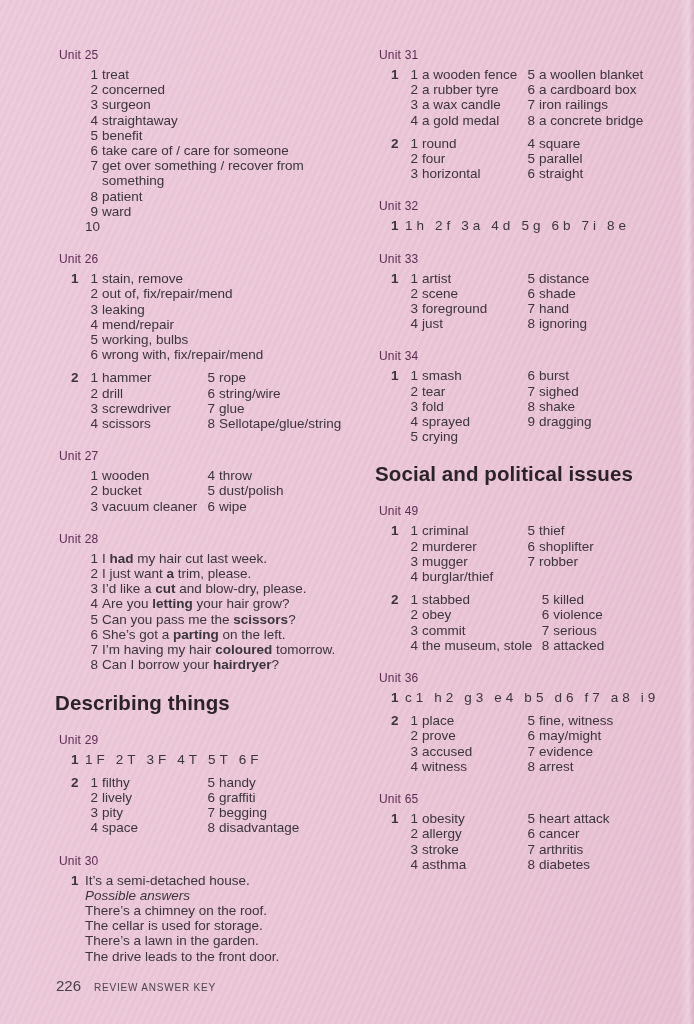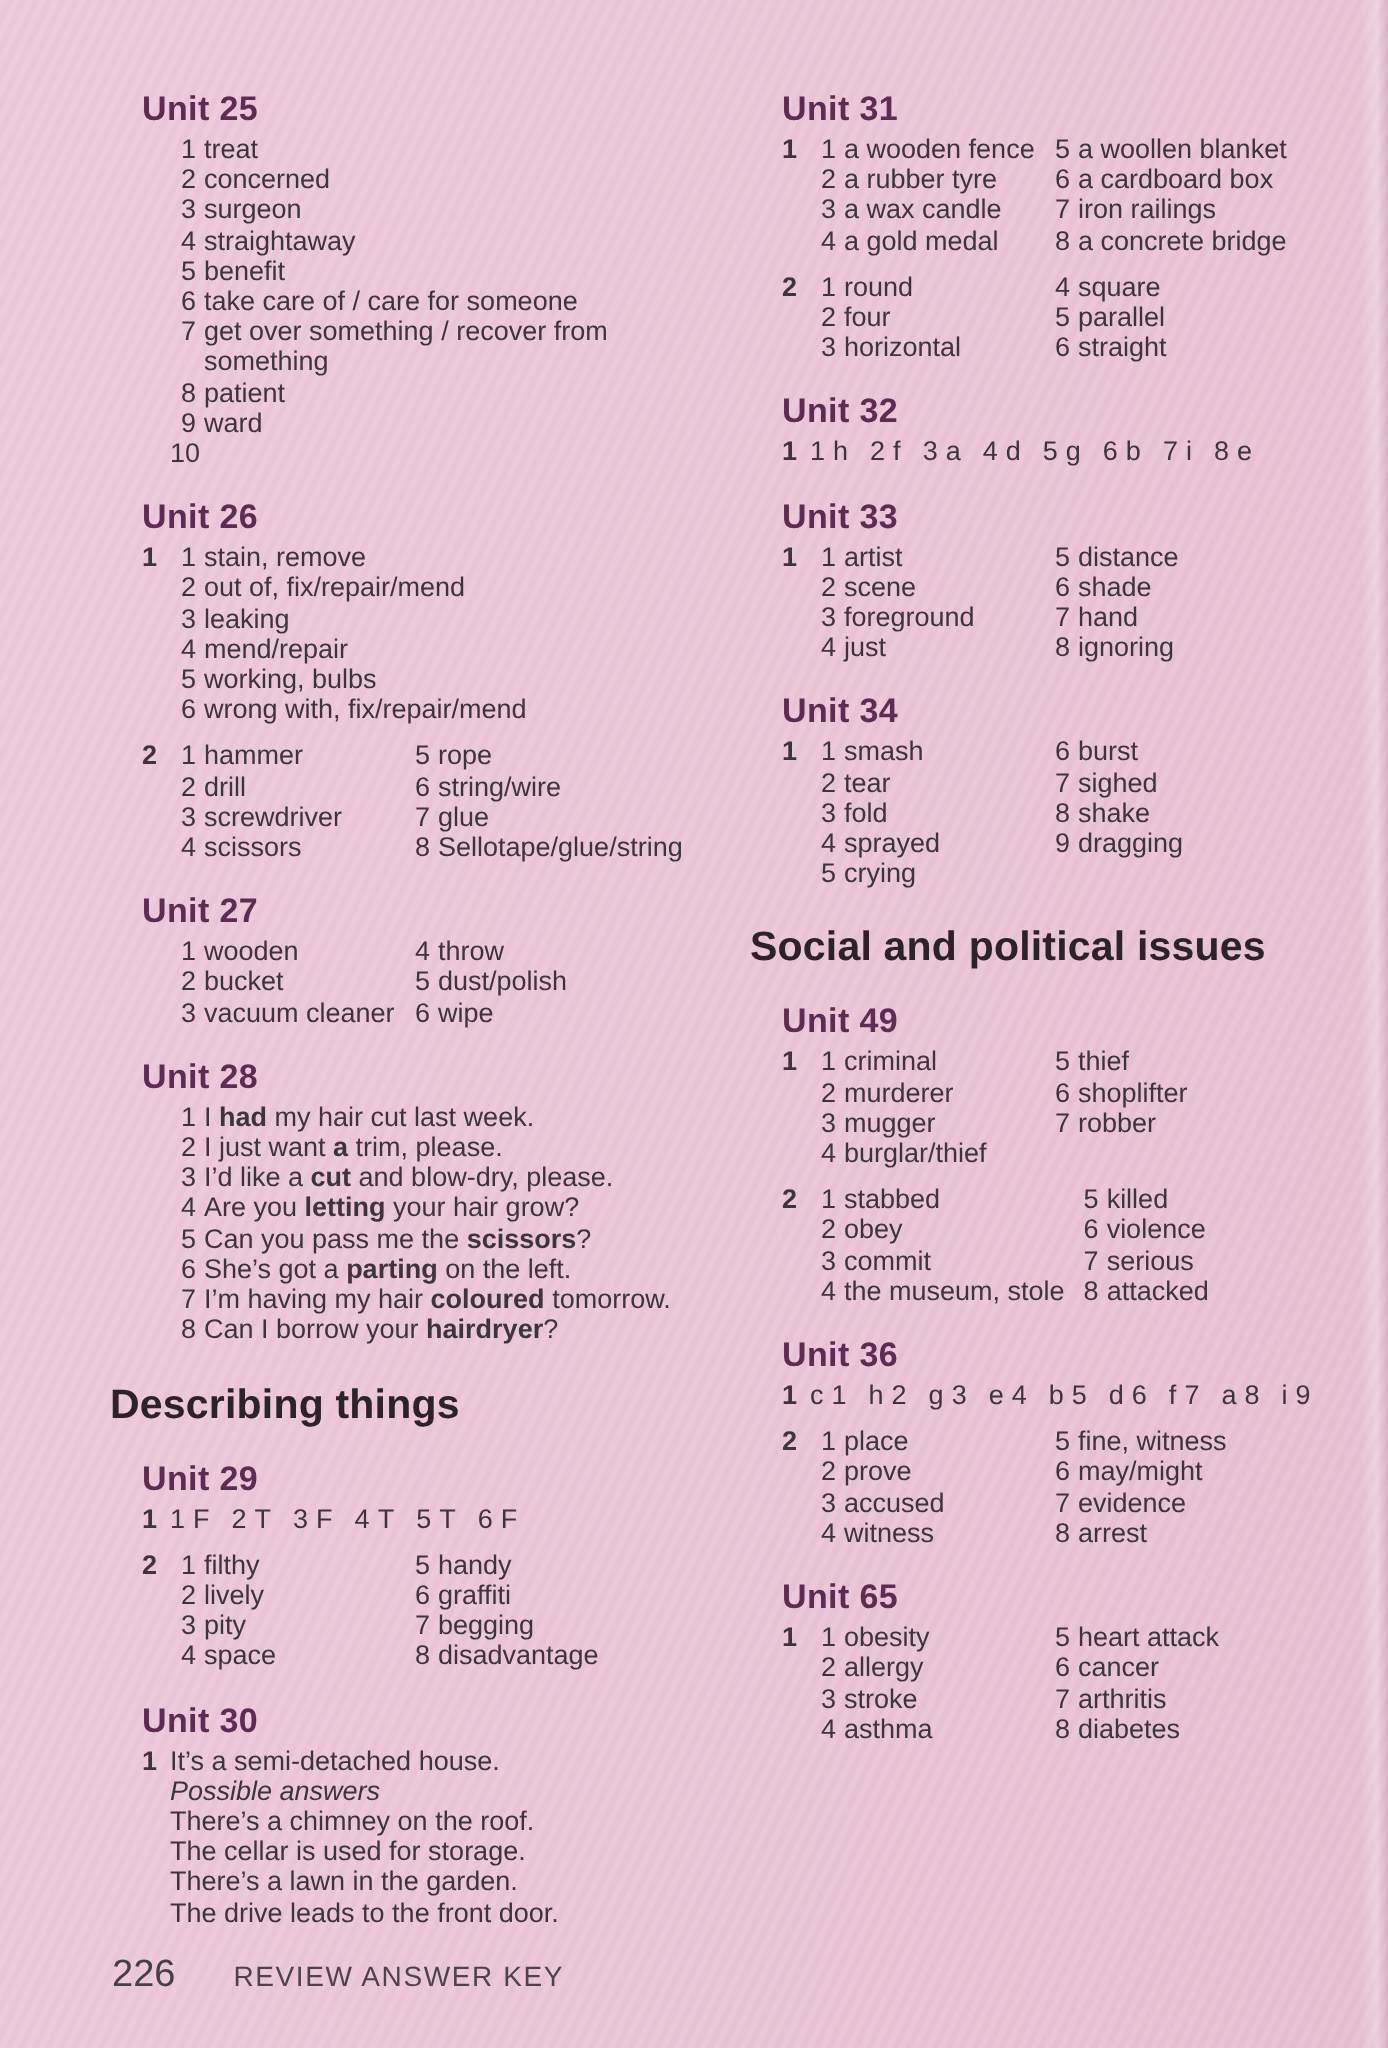--- a/index.html
+++ b/index.html
@@ -14,21 +14,21 @@
     background:repeating-linear-gradient(115deg,rgba(255,255,255,.045) 0 3px,rgba(90,40,80,.02) 3px 6px);
   }
   .page::after{
     content:"";position:absolute;top:0;right:0;width:14px;height:100%;pointer-events:none;
     background:linear-gradient(90deg,rgba(255,255,255,0),rgba(255,255,255,.25) 60%,rgba(120,70,100,.12));
   }
   .col{position:absolute;top:46px;}
   .col-left{left:55px;width:296px;}
   .col-right{left:375px;width:300px;}
   .unit-title{
-    font-size:17px;line-height:18px;font-weight:700;margin:16px 16px 3px;
+    font-size:12px;line-height:18px;font-weight:400;margin:16px 4px 3px;
     color:var(--unit,#5d2b53);letter-spacing:.2px;
   }
   .section-heading{
     font-size:20.5px;line-height:24px;font-weight:700;margin:18px 0 4px;
     color:var(--sect,#2b2327);letter-spacing:.1px;
   }
   .mt0{margin-top:0 !important;}
   .exercise{display:flex;padding-left:16px;margin-top:8px;font-size:13.5px;line-height:15.2px;}
   .exercise.first{margin-top:0;}
   .exnum{flex:none;width:14px;font-weight:700;}
@@ -36,22 +36,22 @@
   .grid-list{display:grid;grid-template-columns:13px 1fr;column-gap:4px;}
   .grid-pairs{display:grid;grid-template-columns:13px minmax(96px,max-content) 13px max-content;column-gap:4px;}
   .inum{text-align:right;white-space:nowrap;}
   .itext{min-width:0;}
   b.ans{font-weight:700;}
   .inline-row{display:flex;flex-wrap:wrap;}
   .pair{margin-right:11px;white-space:nowrap;}
   .pair .pn{margin-right:4px;}
   .line.it{font-style:italic;}
   .footer{position:absolute;left:56px;top:977px;display:flex;align-items:baseline;color:#453f4b;}
-  .pageno{font-size:19px;}
-  .footlabel{font-size:14px;letter-spacing:.8px;margin-left:29px;color:#4b4450;}
+  .pageno{font-size:15px;}
+  .footlabel{font-size:10px;letter-spacing:.8px;margin-left:13px;color:#4b4450;}
 </style>
 </head>
 <body>
 
 <div class="page">
   <div class="col col-left" id="col-left">
       <section class="unit">
         <h2 class="unit-title mt0">Unit 25</h2>
         <div class="exercise first">
           <span class="exnum"></span>

